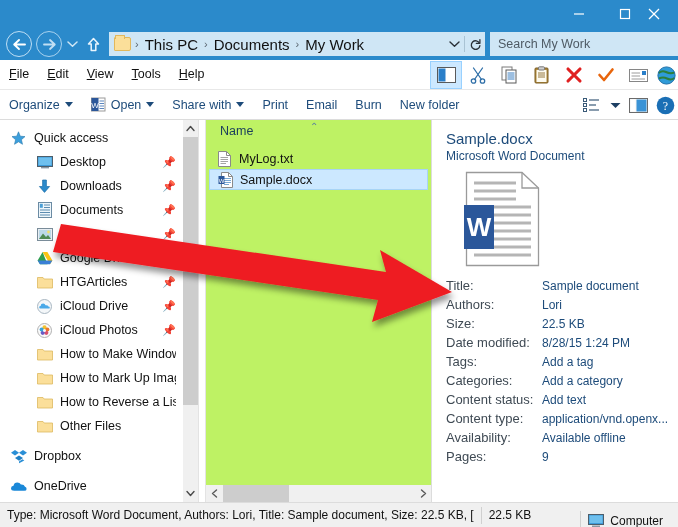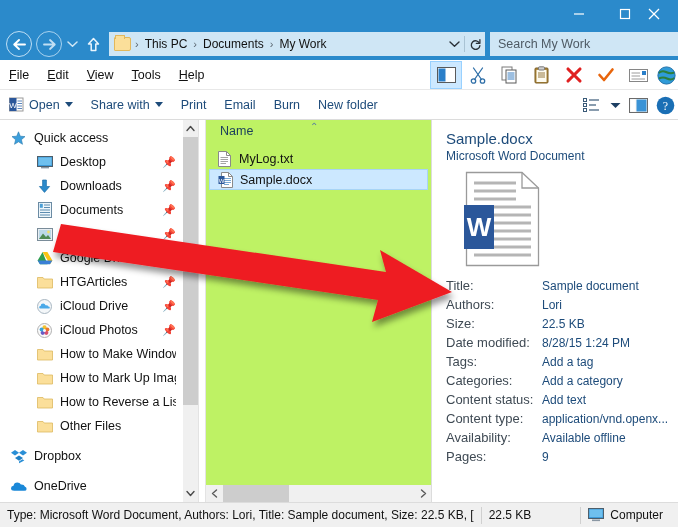--- a/index.html
+++ b/index.html
@@ -70,21 +70,21 @@
     border: 1px solid #e2b85c;
     border-radius: 1px 2px 2px 1px;
     position: relative;
   }
   .folderchip:before {
     content:""; position:absolute; left:0; top:-3px; width:8px; height:3px;
     background:#fbdf9a; border:1px solid #e2b85c; border-bottom:none;
     border-radius:1px 1px 0 0;
   }
   .crumb {
-    font-size: 12px; color: #111; padding: 0 2px;
+    font-size: 15px; color: #111; padding: 0 2px;
     white-space: nowrap;
   }
   .crumbsep {
     color: #5a6670; font-size: 11px; padding: 0 4px;
     user-select: none;
   }
   .addrtail { flex: 1 1 auto; }
   .addrdrop, .addrrefresh {
     width: 20px; height: 24px; flex:0 0 auto;
     display:flex; align-items:center; justify-content:center;
@@ -98,21 +98,21 @@
     display: flex; align-items: center;
     padding-left: 8px;
   }
   .searchph { font-size: 12.5px; color: #4e5a64; }
 
   
   .menubar {
     position: absolute; left: 0; top: 60px;
     width: 678px; height: 30px;
     background: #fff;
-    display: flex; align-items: center;
+    display: flex; align-items: flex-end;
     border-bottom: 1px solid #e8e8e8;
   }
   .menuitem {
     font-size: 12.5px; color: #111;
     padding: 0 9px; line-height: 30px;
     white-space: nowrap;
   }
   .menuitem u { text-decoration: underline; }
   .menubar-icons {
     position:absolute; right:0; top:0; height:30px;
@@ -256,21 +256,21 @@
   
   .statusbar {
     position: absolute; left: 0; bottom: 0;
     width: 678px; height: 25px;
     background: #f0f0f0;
     border-top: 1px solid #dcdcdc;
     display: flex; align-items: center;
   }
   .stcell { font-size: 12px; color: #111; padding: 0 7px; white-space:nowrap; }
   .stsep { width:1px; height:17px; background:#d0d0d0; }
-  .stright { margin-left: auto; display:flex; align-items:center; height:25px; }
+  .stright { margin-left: auto; display:flex; align-items:flex-end; height:25px; }
 
   
   .arrow-layer {
     position:absolute; left:0; top:0; width:678px; height:527px;
     pointer-events:none;
   }
 </style>
 </head>
 <body>
 
@@ -417,20 +417,24 @@
         <svg width="19" height="19" viewBox="0 0 19 19">
             <circle cx="9.5" cy="9.5" r="8.6" fill="#2f9bd8"></circle>
             <path d="M1.5 7 Q5 4 9 6 Q13 8 17.5 6.5 M2 12.5 Q6 10.5 10 12.5 Q14 14.5 17.5 12" stroke="#2d7f3c" stroke-width="2" fill="none"></path>
             <circle cx="9.5" cy="9.5" r="8.6" fill="none" stroke="#1d6fa8" stroke-width="1"></circle>
           </svg>
       </div>
     </div>
   </div>
 
   <div class="cmdbar">
+    <div class="cmd">
+      <span>Organize</span>
+      <span class="caret"></span>
+    </div>
     <div class="cmd">
       <span style="display:inline-flex;">
         <svg width="15" height="15" viewBox="0 0 15 15">
             <rect x="0.5" y="1" width="13.5" height="13" fill="#fff" stroke="#9a9a9a"></rect>
             <rect x="0.5" y="1" width="7" height="13" fill="#2b579a"></rect>
             <text x="4" y="11" font-size="8" fill="#fff" text-anchor="middle" font-family="Liberation Sans">W</text>
             <g stroke="#4a78b5" stroke-width="0.9">
               <line x1="8.5" y1="4" x2="13" y2="4"></line>
               <line x1="8.5" y1="6.5" x2="13" y2="6.5"></line>
               <line x1="8.5" y1="9" x2="13" y2="9"></line>

